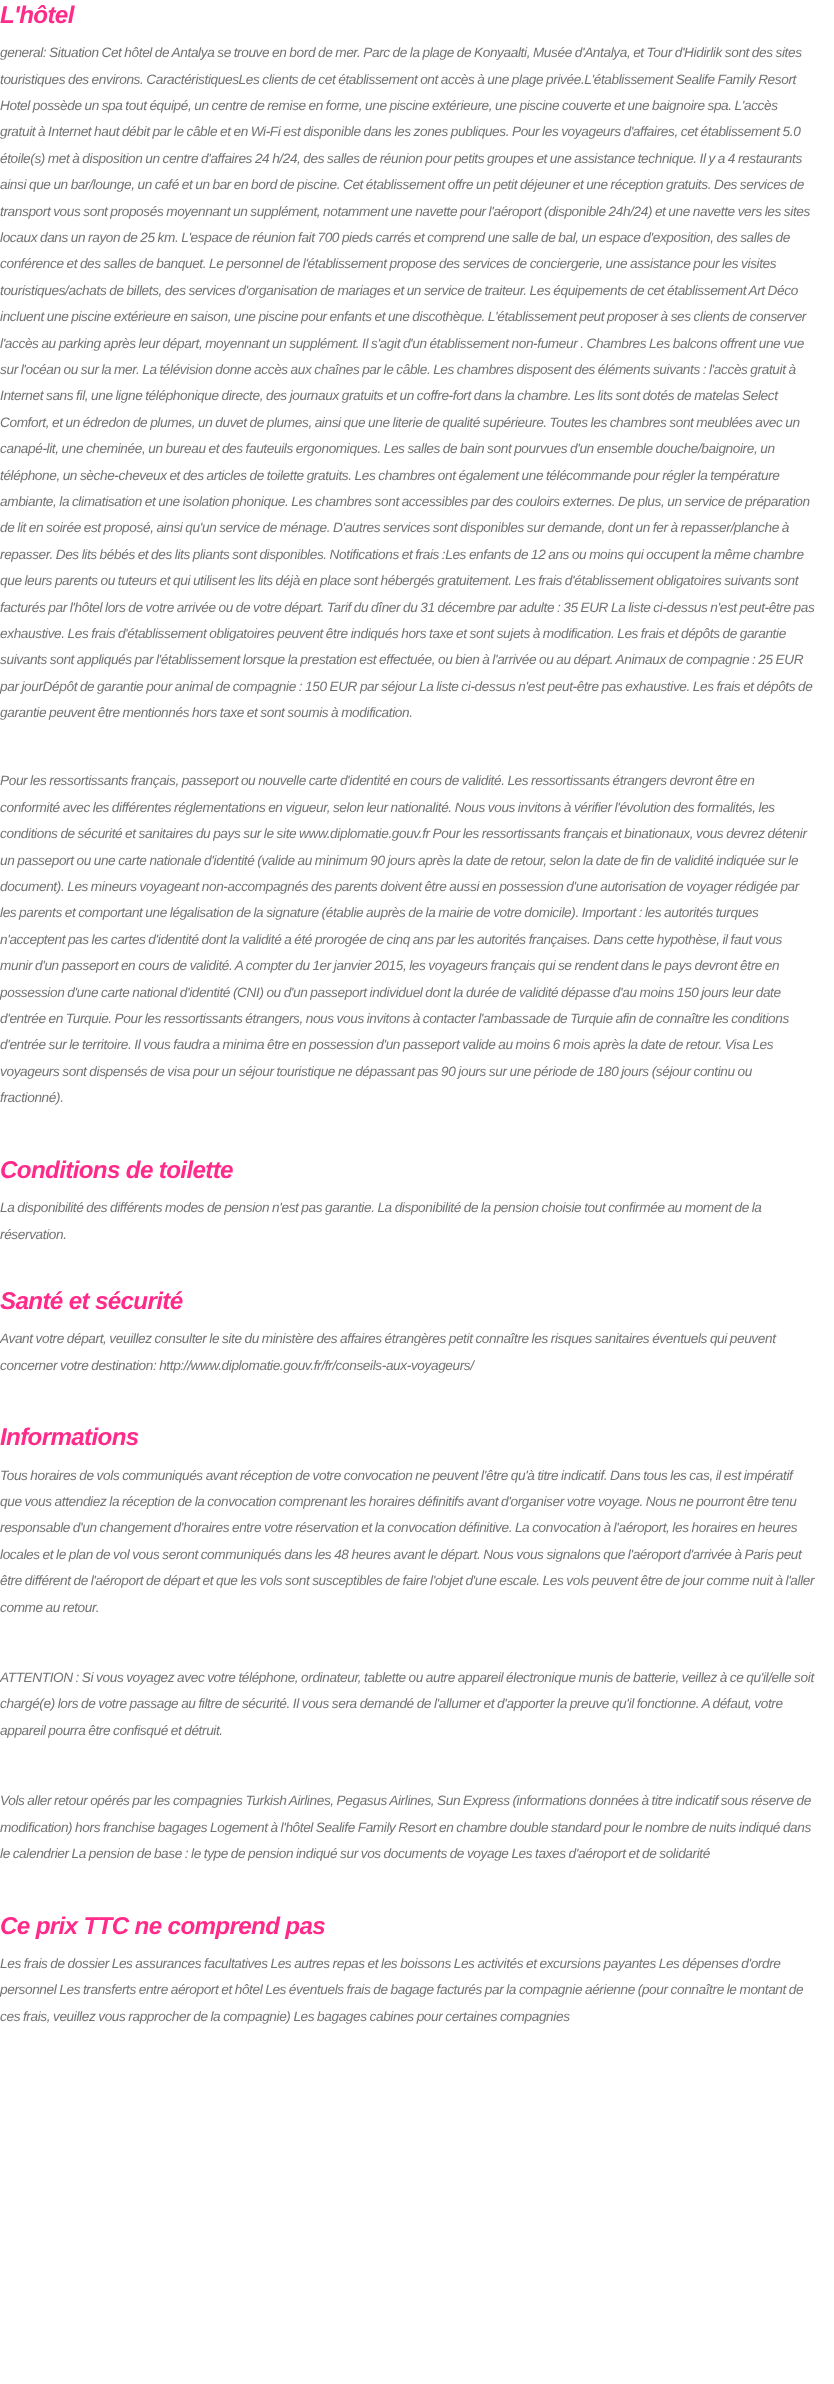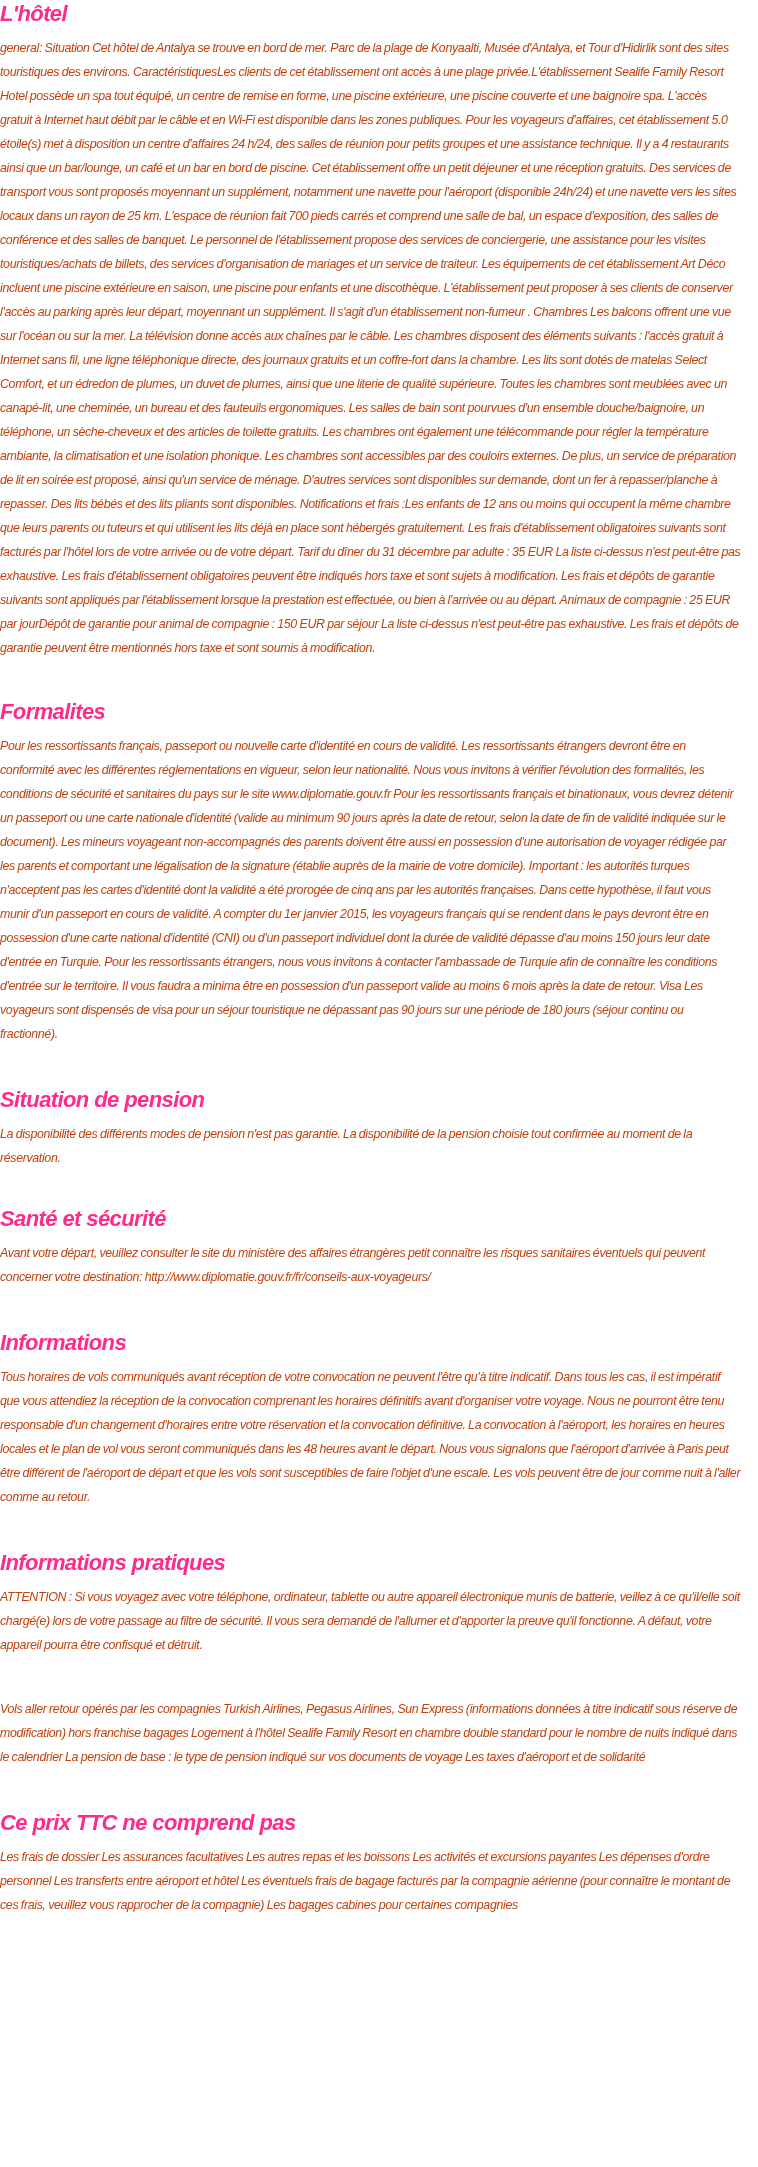--- a/index.html
+++ b/index.html
@@ -26,21 +26,21 @@
       color: #ff2a8a;
       font-size: 22px;
       line-height: 28px;
       margin: 0;
       padding: 0;
       letter-spacing: -0.6px;
     }
     .section-body {
       font-family: "Liberation Sans", sans-serif;
       font-style: italic;
-      color: #c2410c;
+      color: #737373;
       font-size: 12.4px;
       line-height: 24px;
       margin: 8px 0 0 0;
       padding: 0;
       letter-spacing: -0.35px;
       word-spacing: -0.5px;
     }
     #s-hotel { padding-top: 0; }
     #s-hotel .section-title { margin-top: 0; }
     #s-formalites { margin-top: 38px; }
@@ -55,41 +55,39 @@
 <body>
 
 <div class="content">
 
   <section class="section" id="s-hotel">
     <h2 class="section-title">L'hôtel</h2>
     <p class="section-body">general: Situation Cet hôtel de Antalya se trouve en bord de mer. Parc de la plage de Konyaalti, Musée d'Antalya, et Tour d'Hidirlik sont des sites touristiques des environs. CaractéristiquesLes clients de cet établissement ont accès à une plage privée.L'établissement Sealife Family Resort Hotel possède un spa tout équipé, un centre de remise en forme, une piscine extérieure, une piscine couverte et une baignoire spa. L'accès gratuit à Internet haut débit par le câble et en Wi-Fi est disponible dans les zones publiques. Pour les voyageurs d'affaires, cet établissement 5.0 étoile(s) met à disposition un centre d'affaires 24 h/24, des salles de réunion pour petits groupes et une assistance technique. Il y a 4 restaurants ainsi que un bar/lounge, un café et un bar en bord de piscine. Cet établissement offre un petit déjeuner et une réception gratuits. Des services de transport vous sont proposés moyennant un supplément, notamment une navette pour l'aéroport (disponible 24h/24) et une navette vers les sites locaux dans un rayon de 25 km. L'espace de réunion fait 700 pieds carrés et comprend une salle de bal, un espace d'exposition, des salles de conférence et des salles de banquet. Le personnel de l'établissement propose des services de conciergerie, une assistance pour les visites touristiques/achats de billets, des services d'organisation de mariages et un service de traiteur. Les équipements de cet établissement Art Déco incluent une piscine extérieure en saison, une piscine pour enfants et une discothèque. L'établissement peut proposer à ses clients de conserver l'accès au parking après leur départ, moyennant un supplément. Il s'agit d'un établissement non-fumeur . Chambres Les balcons offrent une vue sur l'océan ou sur la mer. La télévision donne accès aux chaînes par le câble. Les chambres disposent des éléments suivants : l'accès gratuit à Internet sans fil, une ligne téléphonique directe, des journaux gratuits et un coffre-fort dans la chambre. Les lits sont dotés de matelas Select Comfort, et un édredon de plumes, un duvet de plumes, ainsi que une literie de qualité supérieure. Toutes les chambres sont meublées avec un canapé-lit, une cheminée, un bureau et des fauteuils ergonomiques. Les salles de bain sont pourvues d'un ensemble douche/baignoire, un téléphone, un sèche-cheveux et des articles de toilette gratuits. Les chambres ont également une télécommande pour régler la température ambiante, la climatisation et une isolation phonique. Les chambres sont accessibles par des couloirs externes. De plus, un service de préparation de lit en soirée est proposé, ainsi qu'un service de ménage. D'autres services sont disponibles sur demande, dont un fer à repasser/planche à repasser. Des lits bébés et des lits pliants sont disponibles. Notifications et frais :Les enfants de 12 ans ou moins qui occupent la même chambre que leurs parents ou tuteurs et qui utilisent les lits déjà en place sont hébergés gratuitement. Les frais d'établissement obligatoires suivants sont facturés par l'hôtel lors de votre arrivée ou de votre départ. Tarif du dîner du 31 décembre par adulte : 35 EUR La liste ci-dessus n'est peut-être pas exhaustive. Les frais d'établissement obligatoires peuvent être indiqués hors taxe et sont sujets à modification. Les frais et dépôts de garantie suivants sont appliqués par l'établissement lorsque la prestation est effectuée, ou bien à l'arrivée ou au départ. Animaux de compagnie : 25 EUR par jourDépôt de garantie pour animal de compagnie : 150 EUR par séjour La liste ci-dessus n'est peut-être pas exhaustive. Les frais et dépôts de garantie peuvent être mentionnés hors taxe et sont soumis à modification.</p>
   </section>
 
   <section class="section" id="s-formalites">
-    <h2 class="section-title">Formalites</h2>
     <p class="section-body">Pour les ressortissants français, passeport ou nouvelle carte d'identité en cours de validité. Les ressortissants étrangers devront être en conformité avec les différentes réglementations en vigueur, selon leur nationalité. Nous vous invitons à vérifier l'évolution des formalités, les conditions de sécurité et sanitaires du pays sur le site www.diplomatie.gouv.fr Pour les ressortissants français et binationaux, vous devrez détenir un passeport ou une carte nationale d'identité (valide au minimum 90 jours après la date de retour, selon la date de fin de validité indiquée sur le document). Les mineurs voyageant non-accompagnés des parents doivent être aussi en possession d'une autorisation de voyager rédigée par les parents et comportant une légalisation de la signature (établie auprès de la mairie de votre domicile). Important : les autorités turques n'acceptent pas les cartes d'identité dont la validité a été prorogée de cinq ans par les autorités françaises. Dans cette hypothèse, il faut vous munir d'un passeport en cours de validité. A compter du 1er janvier 2015, les voyageurs français qui se rendent dans le pays devront être en possession d'une carte national d'identité (CNI) ou d'un passeport individuel dont la durée de validité dépasse d'au moins 150 jours leur date d'entrée en Turquie. Pour les ressortissants étrangers, nous vous invitons à contacter l'ambassade de Turquie afin de connaître les conditions d'entrée sur le territoire. Il vous faudra a minima être en possession d'un passeport valide au moins 6 mois après la date de retour. Visa Les voyageurs sont dispensés de visa pour un séjour touristique ne dépassant pas 90 jours sur une période de 180 jours (séjour continu ou fractionné).</p>
   </section>
 
   <section class="section" id="s-pension">
-    <h2 class="section-title">Situation de pension</h2>
+    <h2 class="section-title">Conditions de toilette</h2>
     <p class="section-body">La disponibilité des différents modes de pension n'est pas garantie. La disponibilité de la pension choisie tout confirmée au moment de la réservation.</p>
   </section>
 
   <section class="section" id="s-sante">
     <h2 class="section-title">Santé et sécurité</h2>
     <p class="section-body">Avant votre départ, veuillez consulter le site du ministère des affaires étrangères petit connaître les risques sanitaires éventuels qui peuvent concerner votre destination: http://www.diplomatie.gouv.fr/fr/conseils-aux-voyageurs/</p>
   </section>
 
   <section class="section" id="s-convocation">
     <h2 class="section-title">Informations</h2>
     <p class="section-body">Tous horaires de vols communiqués avant réception de votre convocation ne peuvent l'être qu'à titre indicatif. Dans tous les cas, il est impératif que vous attendiez la réception de la convocation comprenant les horaires définitifs avant d'organiser votre voyage. Nous ne pourront être tenu responsable d'un changement d'horaires entre votre réservation et la convocation définitive. La convocation à l'aéroport, les horaires en heures locales et le plan de vol vous seront communiqués dans les 48 heures avant le départ. Nous vous signalons que l'aéroport d'arrivée à Paris peut être différent de l'aéroport de départ et que les vols sont susceptibles de faire l'objet d'une escale. Les vols peuvent être de jour comme nuit à l'aller comme au retour.</p>
   </section>
 
   <section class="section" id="s-infos">
-    <h2 class="section-title">Informations pratiques</h2>
     <p class="section-body">ATTENTION : Si vous voyagez avec votre téléphone, ordinateur, tablette ou autre appareil électronique munis de batterie, veillez à ce qu'il/elle soit chargé(e) lors de votre passage au filtre de sécurité. Il vous sera demandé de l'allumer et d'apporter la preuve qu'il fonctionne. A défaut, votre appareil pourra être confisqué et détruit.</p>
   </section>
 
   <section class="section" id="s-comprend">
     <p class="section-body">Vols aller retour opérés par les compagnies Turkish Airlines, Pegasus Airlines, Sun Express (informations données à titre indicatif sous réserve de modification) hors franchise bagages Logement à l'hôtel Sealife Family Resort en chambre double standard pour le nombre de nuits indiqué dans le calendrier La pension de base : le type de pension indiqué sur vos documents de voyage Les taxes d'aéroport et de solidarité</p>
   </section>
 
   <section class="section" id="s-ne-comprend">
     <h2 class="section-title">Ce prix TTC ne comprend pas</h2>
     <p class="section-body">Les frais de dossier Les assurances facultatives Les autres repas et les boissons Les activités et excursions payantes Les dépenses d'ordre personnel Les transferts entre aéroport et hôtel Les éventuels frais de bagage facturés par la compagnie aérienne (pour connaître le montant de ces frais, veuillez vous rapprocher de la compagnie) Les bagages cabines pour certaines compagnies</p>

